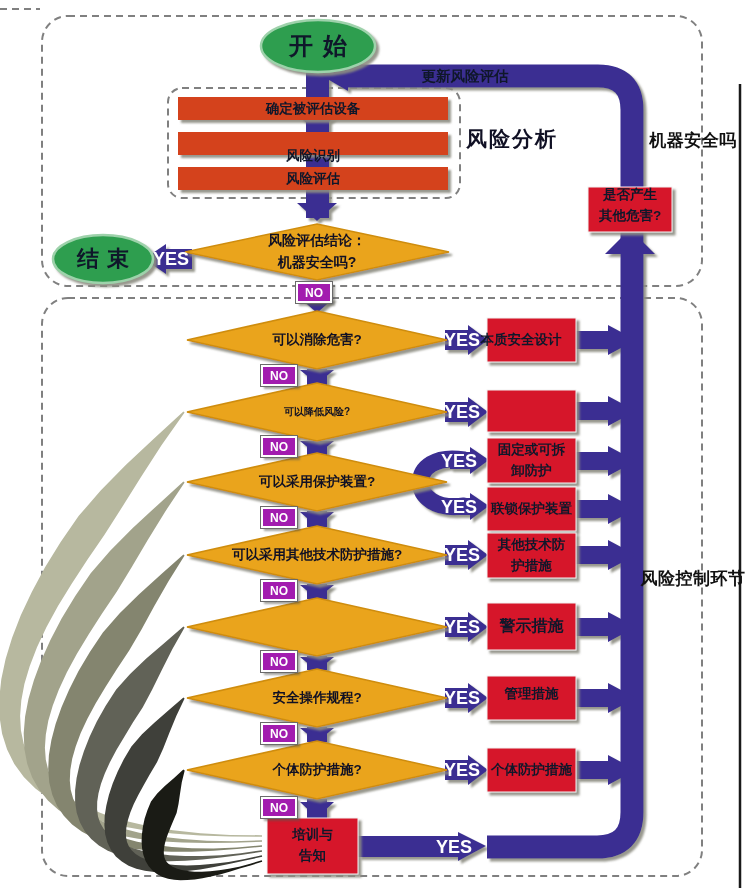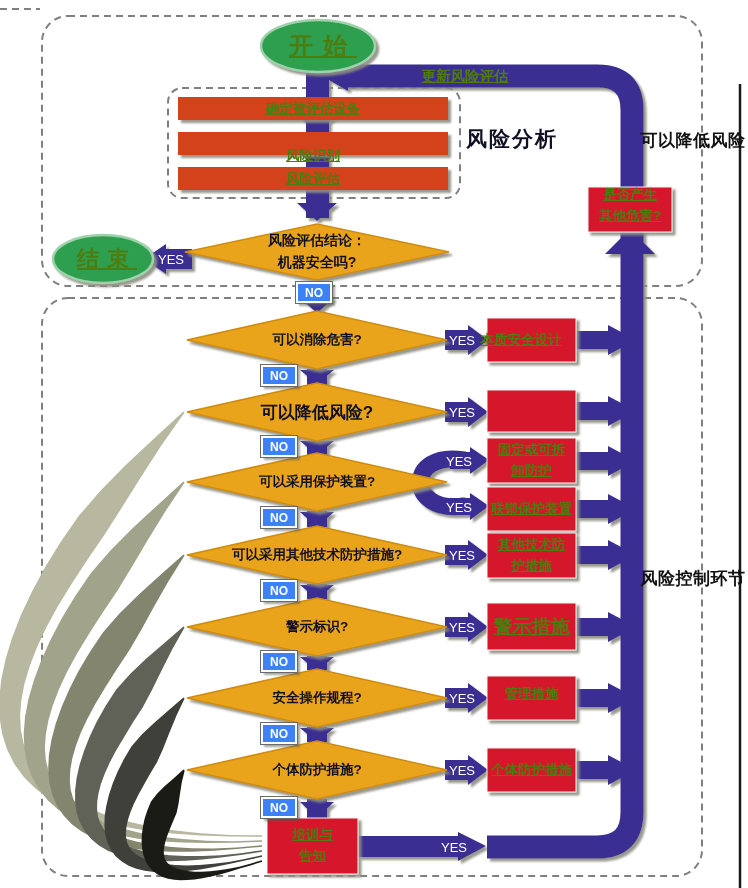--- a/index.html
+++ b/index.html
@@ -1,25 +1,25 @@
 <!DOCTYPE html>
 <html><head>
 <meta charset="utf-8">
 <style>
   html,body{margin:0;padding:0;background:#fff;}
   #stage{position:relative;width:748px;height:888px;background:#fff;overflow:hidden;
          font-family:"Liberation Sans","DejaVu Sans",sans-serif;}
   #shapes{position:absolute;left:0;top:0;}
   .txt{position:absolute;display:flex;align-items:center;justify-content:center;
        text-align:center;white-space:nowrap;pointer-events:none;}
-  .wt{color:#4d7c0f;font-weight:bold;text-decoration:underline;}
+  .wt{color:#0f172a;font-weight:bold;}
   .bk{color:#101024;font-weight:bold;}
   .two{flex-direction:column;line-height:1.55;}
-  .yes{font-size:13px;color:#fff;font-weight:normal;}
-  .no-badge{position:absolute;width:32px;height:17px;background:#3b82f6;border:2px solid #fff;
+  .yes{font-size:18px;color:#fff;font-weight:bold;}
+  .no-badge{position:absolute;width:32px;height:17px;background:#a21caf;border:2px solid #fff;
             box-shadow:0 0 0 1px #6a6a6a,3px 3px 2px rgba(90,90,80,.55);
             color:#fff;font-weight:bold;font-size:12px;display:flex;align-items:center;justify-content:center;}
   .sect{font-size:17px;font-weight:bold;color:#111;letter-spacing:.5px;}
 </style>
 </head>
 <body>
 
 <div id="stage">
 
 <svg id="shapes" width="748" height="888" viewBox="0 0 748 888">
@@ -143,52 +143,51 @@
 <div class="txt wt" style="left:261px;top:24px;width:114px;height:44px;font-size:24px;letter-spacing:10px;padding-left:10px;box-sizing:border-box;">开始</div>
 <div class="txt wt" style="left:53px;top:237px;width:100px;height:44px;font-size:22px;letter-spacing:8px;padding-left:8px;box-sizing:border-box;">结束</div>
 
 <div class="txt wt" style="left:335px;top:66px;width:260px;height:20px;font-size:14.5px;">更新风险评估</div>
 
 <div class="txt wt" style="left:178px;top:97px;width:270px;height:23px;font-size:13.5px;">确定被评估设备</div>
 <div class="txt wt" style="left:178px;top:144px;width:270px;height:23px;font-size:13.5px;">风险识别</div>
 <div class="txt wt" style="left:178px;top:167px;width:270px;height:23px;font-size:13.5px;">风险评估</div>
 
 <div class="txt bk" style="left:452px;top:125px;width:120px;height:28px;font-size:21px;font-weight:bold;letter-spacing:2px;">风险分析</div>
-<div class="txt sect" style="left:640px;top:129px;width:106px;height:22px;">可以降低风险</div>
+<div class="txt sect" style="left:640px;top:129px;width:106px;height:22px;">机器安全吗</div>
 <div class="txt sect" style="left:640px;top:567px;width:106px;height:22px;">风险控制环节</div>
 
 <div class="txt bk two" style="left:197px;top:229px;width:240px;height:46px;font-size:14px;">
   <span>风险评估结论：</span>
   <span>机器安全吗?</span>
 </div>
 
 <div class="txt wt two" style="left:588px;top:188px;width:84px;height:36px;font-size:13.5px;">
   <span>是否产生</span>
   <span>其他危害?</span>
 </div>
 
 <div class="txt bk" style="left:192px;top:329px;width:250px;height:22px;font-size:13.5px;">可以消除危害?</div>
-<div class="txt bk" style="left:192px;top:401px;width:250px;height:22px;font-size:17px;">可以降低风险?</div>
+<div class="txt bk" style="left:192px;top:401px;width:250px;height:22px;font-size:10px;">可以降低风险?</div>
 <div class="txt bk" style="left:192px;top:471px;width:250px;height:22px;font-size:13.5px;">可以采用保护装置?</div>
 <div class="txt bk" style="left:192px;top:544px;width:250px;height:22px;font-size:13.5px;">可以采用其他技术防护措施?</div>
-<div class="txt bk" style="left:192px;top:616px;width:250px;height:22px;font-size:13.5px;">警示标识?</div>
 <div class="txt bk" style="left:192px;top:687px;width:250px;height:22px;font-size:13.5px;">安全操作规程?</div>
 <div class="txt bk" style="left:192px;top:759px;width:250px;height:22px;font-size:13.5px;">个体防护措施?</div>
 
 <div class="txt wt" style="left:487px;top:318px;width:68px;height:44px;font-size:13.5px;">本质安全设计</div>
 <div class="txt wt two" style="left:487px;top:439px;width:89px;height:43px;font-size:13.5px;">
   <span>固定或可拆</span>
   <span>卸防护</span>
 </div>
 <div class="txt wt" style="left:487px;top:487px;width:89px;height:44px;font-size:13.5px;">联锁保护装置</div>
 <div class="txt wt two" style="left:487px;top:534px;width:89px;height:43px;font-size:13.5px;">
   <span>其他技术防</span>
   <span>护措施</span>
 </div>
-<div class="txt wt" style="left:487px;top:603px;width:89px;height:47px;font-size:19px;border-radius:21px;">警示措施</div>
+<div class="txt wt" style="left:487px;top:603px;width:89px;height:47px;font-size:16px;border-radius:21px;">警示措施</div>
 <div class="txt wt" style="left:487px;top:676px;width:89px;height:36px;font-size:13.5px;border-radius:16px;">管理措施</div>
 <div class="txt wt" style="left:487px;top:748px;width:89px;height:44px;font-size:13.5px;">个体防护措施</div>
 
 <div class="txt wt two" style="left:267px;top:820px;width:91px;height:52px;font-size:13.5px;">
   <span>培训与</span>
   <span>告知</span>
 </div>
 
 <div class="txt yes" style="left:154px;top:250px;width:34px;height:18px;">YES</div>
 <div class="txt yes" style="left:445px;top:331px;width:34px;height:18px;">YES</div>

